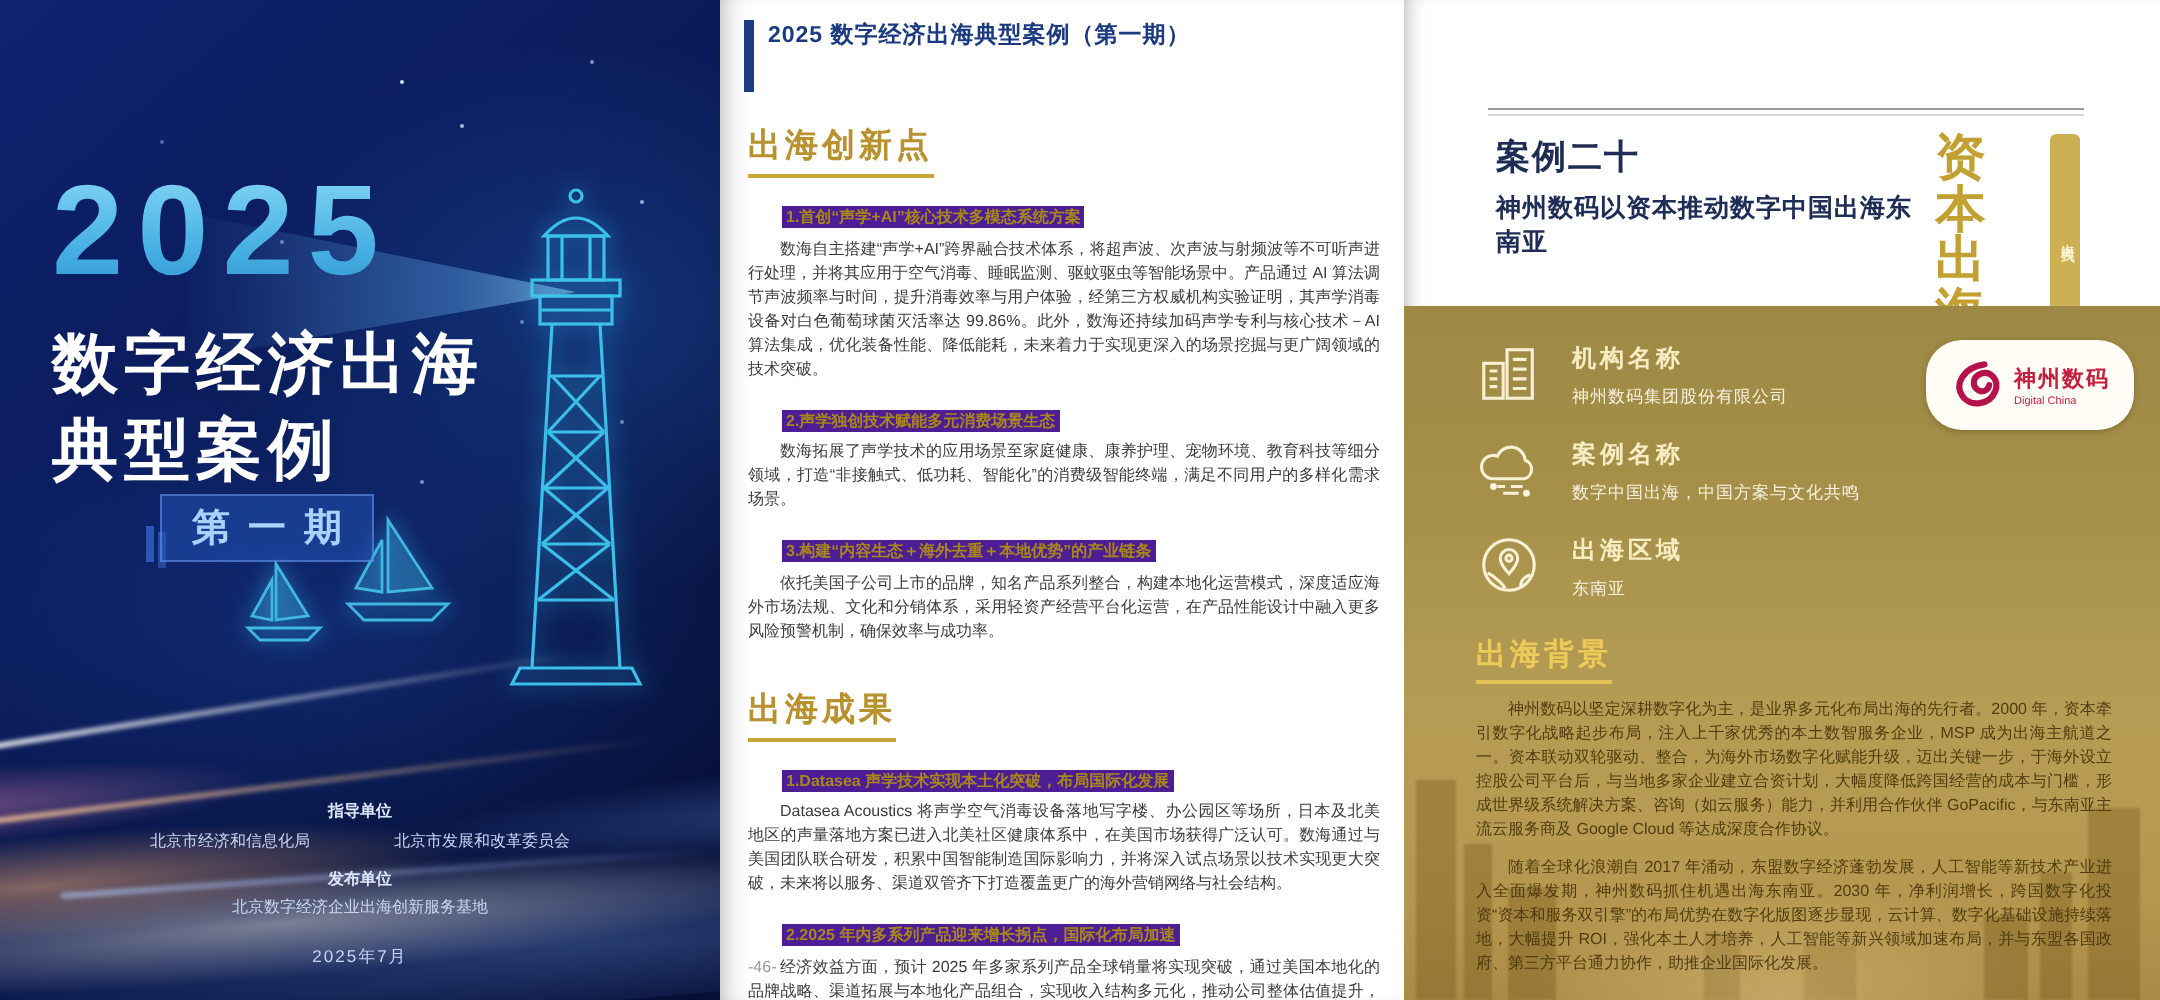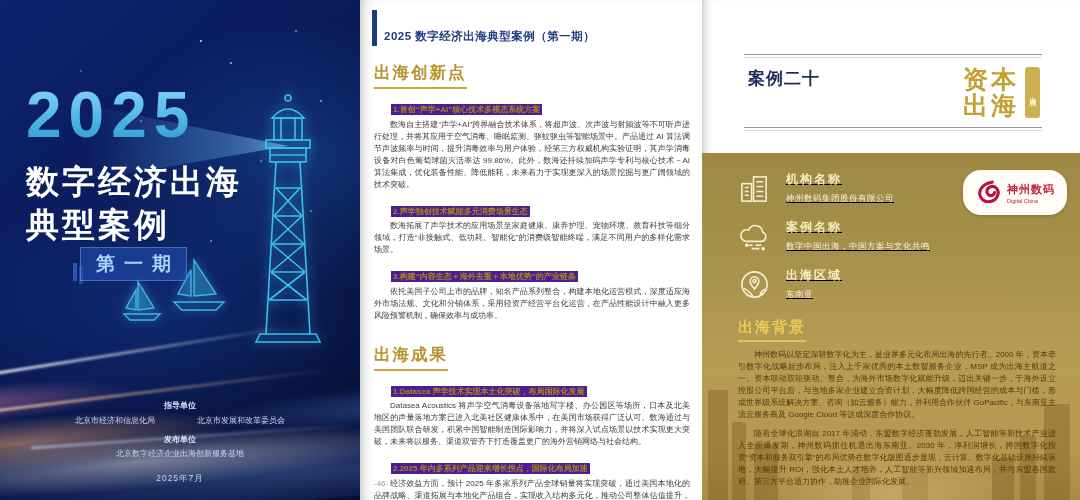--- a/index.html
+++ b/index.html
@@ -54,21 +54,21 @@
     color:#a9d2ff; font-size:19px; font-weight:700; letter-spacing:9px; padding:3px 6px 3px 15px; }
   .cover-footer { position:absolute; bottom:14px; left:0; width:100%; text-align:center;
     color:#c7d5f4; font-size:8px; line-height:1.8; }
   .cover-footer .lbl { font-weight:700; color:#dbe6fb; }
   .cover-footer .orgs span { margin:0 21px; }
   .cover-footer .date { margin-top:9px; font-size:8.5px; letter-spacing:1px; }
 
   
   .mid { position:relative; width:342px; height:500px; background:#ffffff;
     box-shadow:inset 10px 0 14px -10px rgba(0,0,0,.35); padding:0 12px 0 14px; }
-  .mid-header { display:flex; align-items:flex-end; margin:10px 0 0 -2px; }
+  .mid-header { display:flex; margin:10px 0 0 -2px; }
   .mid-header .bar { width:5px; height:36px; background:#1c3a80; margin-right:7px; }
   .mid-header .txt { font-size:11.5px; font-weight:700; color:#1c3a80; padding-bottom:2px; letter-spacing:.5px; }
   .h2-gold { display:inline-block; margin-top:16px; font-size:16.5px; font-weight:800; color:#b8922e;
     letter-spacing:2px; border-bottom:2px solid #c9a53a; padding-bottom:3px; }
   .hl-line { margin:7px 0 1px 0; padding-left:17px; line-height:1.35; }
   .hl-line .hl { background:#4c1d95; color:#a8861c; font-size:8px; font-weight:700; padding:1px 2px; }
   .mid p.body { font-size:8px; color:#3c3c3c; line-height:1.5; text-align:justify;
     text-indent:2em; margin:1px 0 0 0; }
   .pageno { position:absolute; left:14px; bottom:12px; font-size:8px; color:#9a9a9a; }
 
@@ -87,21 +87,21 @@
     writing-mode:vertical-rl; text-orientation:upright; font-size:7px; color:#fdf6da;
     display:flex; align-items:center; justify-content:center; letter-spacing:1px; padding:2px 0; }
   .gold-area { position:absolute; top:153px; left:0; right:0; bottom:0;
     background:linear-gradient(180deg,#9d8945 0%,#a69049 28%,#b29a52 52%,#c0a258 74%,#c9a75c 100%);
     padding:17px 24px 0 36px; }
   .skyline { position:absolute; left:0; right:0; bottom:0; height:150px; pointer-events:none;
     background:
       radial-gradient(ellipse 200px 80px at 50% 100%, rgba(255,230,170,.30), transparent 70%),
       linear-gradient(180deg, rgba(130,95,30,0) 0%, rgba(115,85,25,.18) 70%, rgba(100,72,18,.30) 100%); }
   .bld { position:absolute; bottom:0; background:rgba(108,78,20,.32); filter:blur(.5px); }
-  .info-row { display:flex; align-items:flex-end; margin-bottom:13px; position:relative;text-decoration:underline; }
+  .info-row { display:flex; align-items:flex-start; margin-bottom:13px; position:relative; }
   .info-icon { width:33px; height:33px; flex:0 0 33px; }
   .info-texts { margin-left:15px; padding-top:1px; }
   .info-label { font-size:12px; font-weight:800; color:#f7ecc2; letter-spacing:2px; }
   .info-value { font-size:8.5px; color:rgba(255,250,235,.92); margin-top:5px; letter-spacing:.5px; }
   .logo-box { position:absolute; top:17px; right:13px; width:104px; height:45px; background:#fffdf6;
     border-radius:18px; display:flex; align-items:center; justify-content:center; gap:5px;
     box-shadow:0 1px 3px rgba(60,40,0,.3); }
   .logo-texts .cn { font-size:11px; font-weight:800; color:#c41f3e; letter-spacing:1px; }
   .logo-texts .en { font-size:5.5px; color:#c41f3e; margin-top:1px; }
   .bg-title { display:inline-block; font-size:15px; font-weight:800; color:#ecca58; letter-spacing:2px;
@@ -189,20 +189,21 @@
 
     <div class="pageno">-46-</div>
   </div>
 
   <div class="rightp">
     <div class="case-block">
       <div class="hrule"></div>
       <div class="case-inner">
         <div>
           <div class="case-no">案例二十</div>
+          <div class="case-title">神州数码以资本推动数字中国出海东南亚</div>
         </div>
         <div class="stamp">
           <div class="stamp-words">
             <div>资本</div>
             <div>出海</div>
           </div>
           <div class="stamp-tag">出海模式</div>
         </div>
       </div>
       <div class="hrule"></div>

